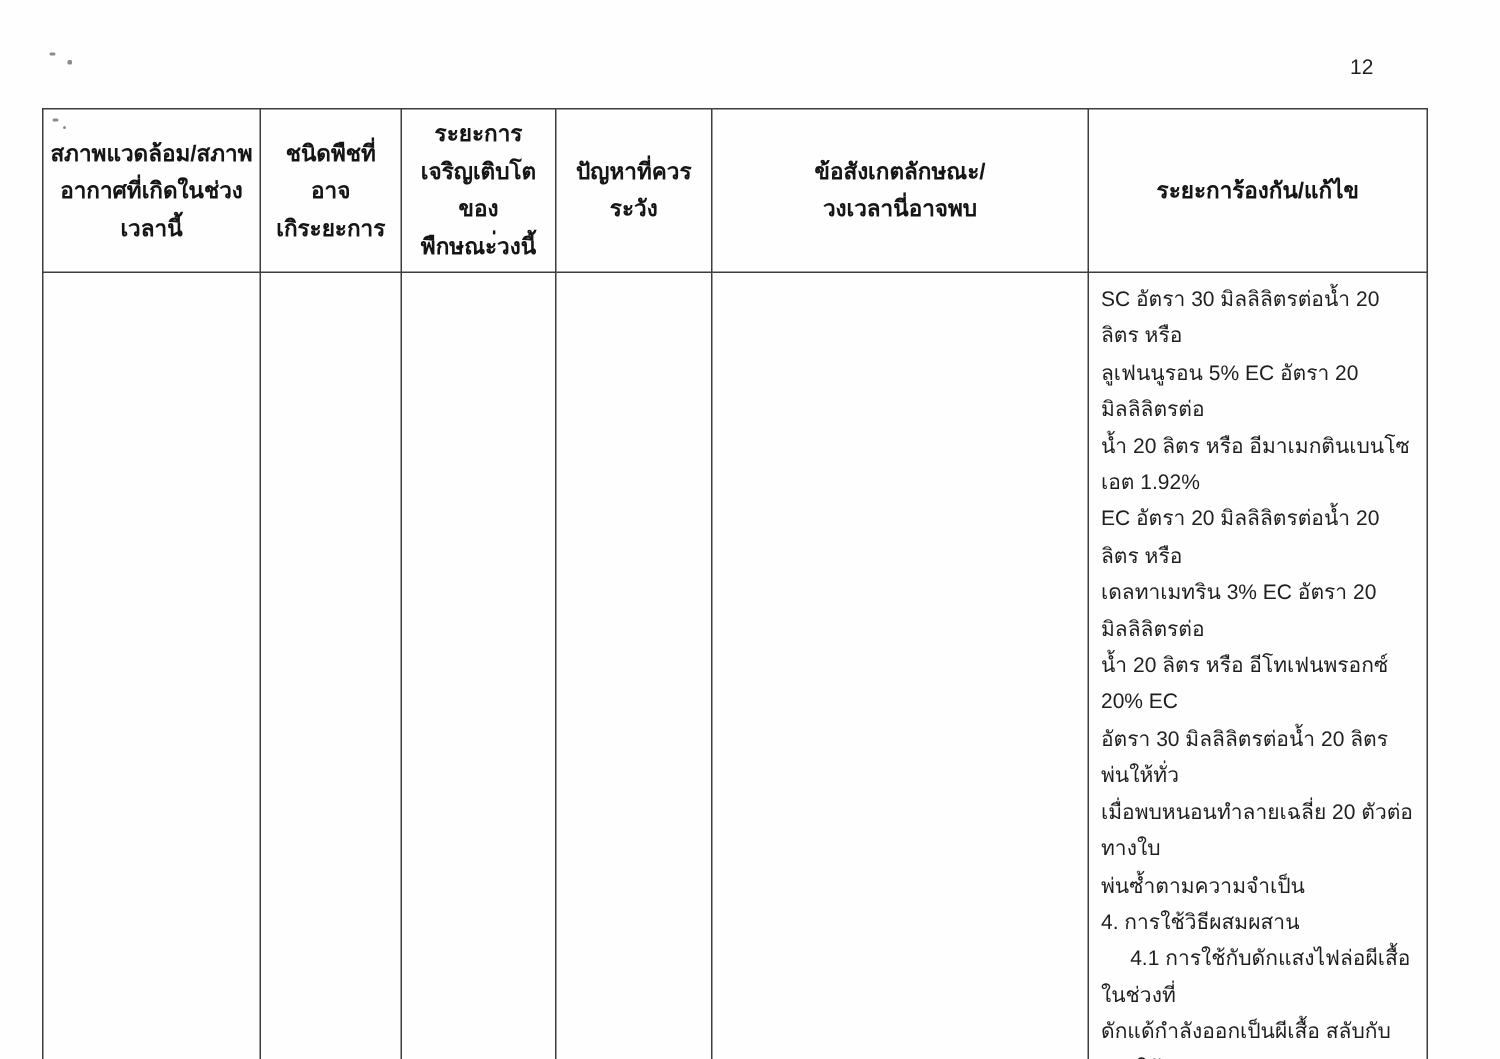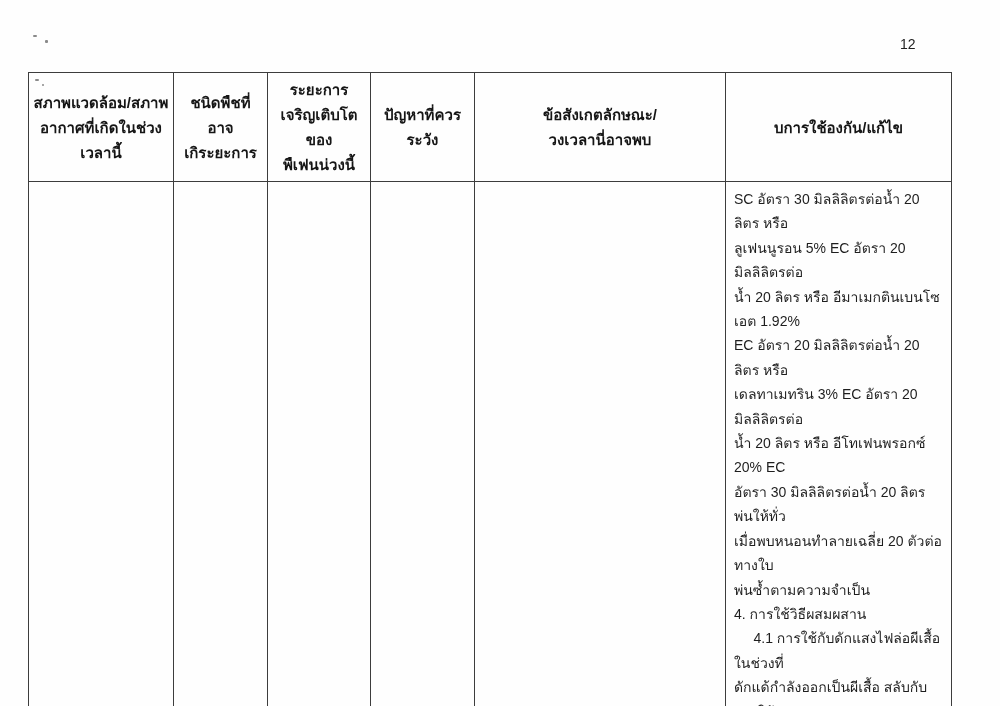--- a/index.html
+++ b/index.html
@@ -87,25 +87,25 @@
       <col style="width:226px">
     </colgroup>
     <thead>
       <tr class="hrow">
         <th>สภาพแวดล้อม/สภาพ
 อากาศที่เกิดในช่วงเวลานี้</th>
         <th>ชนิดพืชที่อาจ
 เกิระยะการ</th>
         <th>ระยะการ
 เจริญเติบโตของ
-พืเฟนน่วงนี้</th>
+พืกษณะ่วงนี้</th>
         <th>ปัญหาที่ควรระวัง</th>
         <th>ข้อสังเกตลักษณะ/
 วงเวลานี่อาจพบ</th>
-        <th>บการใช้องกัน/แก้ไข</th>
+        <th>ระยะการ้องกัน/แก้ไข</th>
       </tr>
     </thead>
     <tbody>
       <tr class="r1">
         <td></td>
         <td></td>
         <td></td>
         <td></td>
         <td></td>
         <td>SC อัตรา 30 มิลลิลิตรต่อน้ำ 20 ลิตร หรือ

